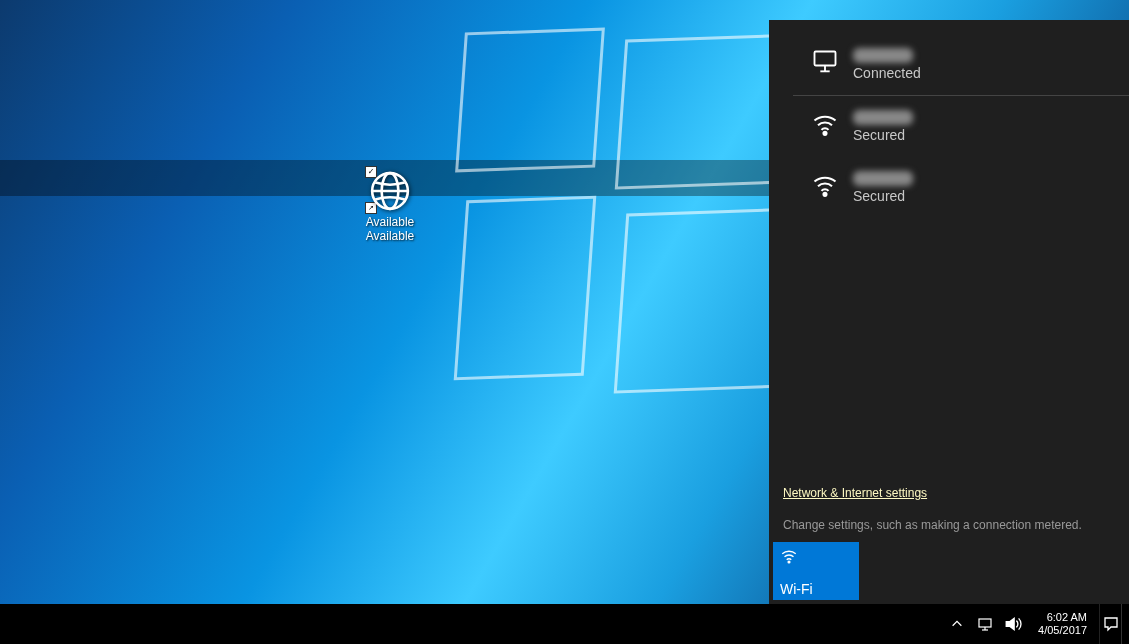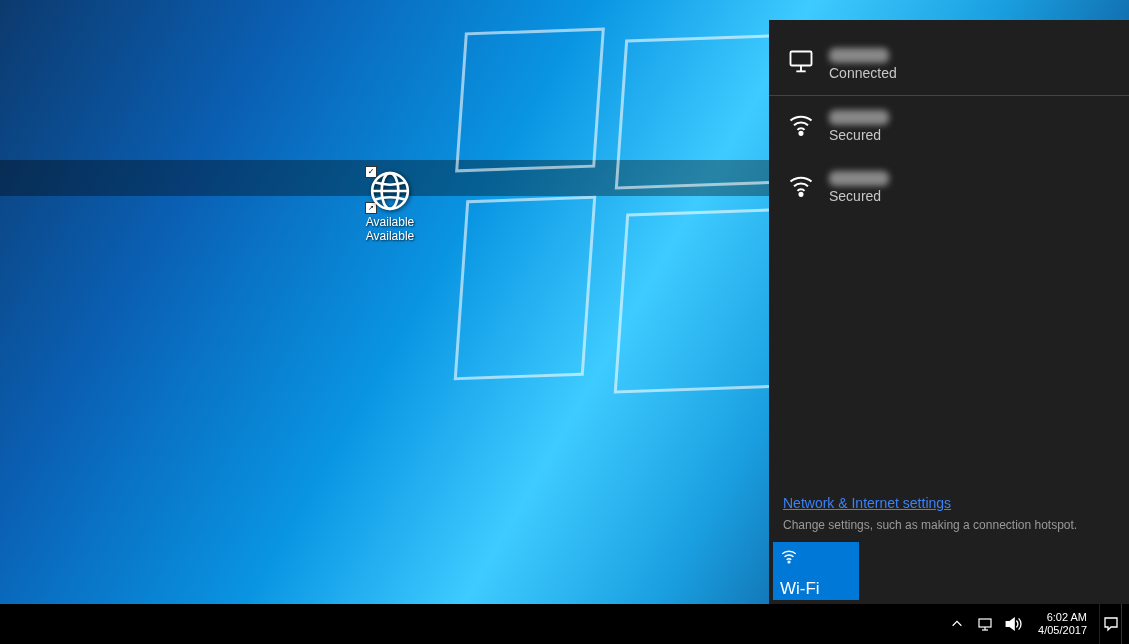--- a/index.html
+++ b/index.html
@@ -19,38 +19,38 @@
     .dark-band { position:absolute; left:0; top:160px; width:769px; height:36px; background:rgba(0,0,0,0.35); }
 
     .desktop-icon { position:absolute; top:170px; left:355px; width:70px; text-align:center; cursor:pointer; }
     .desktop-icon .globe { width:42px; height:42px; margin:0 auto 3px; position:relative; }
     .desktop-icon .globe svg { filter: drop-shadow(1px 1px 2px rgba(0,0,0,0.7)); }
     .check-badge { position:absolute; top:-4px; left:-4px; width:12px; height:12px; background:#fff; border:1px solid #333; font-size:8px; line-height:10px; }
     .link-badge { position:absolute; bottom:-2px; left:-4px; width:12px; height:12px; background:#fff; border:1px solid #333; font-size:7px; line-height:10px; }
     .desktop-icon .label { color:#fff; font-size:12px; text-shadow:1px 1px 2px rgba(0,0,0,0.8); line-height:14px; }
 
     .flyout { position:absolute; top:20px; right:0; width:360px; height:584px; background:#1f1f1f; color:#fff; display:flex; flex-direction:column; }
-    .net-list { flex:1; padding-top:14px; overflow:hidden; }
+    .net-list { flex:1; padding-top:14px; overflow:hidden;padding-left:24px; }
     .net-item { display:flex; align-items:flex-start; gap:14px; padding:14px 18px; cursor:pointer; }
     .net-item.sep { border-bottom:1px solid #444; }
     .net-icon { width:28px; height:28px; color:#fff; flex-shrink:0; }
     .net-info { display:flex; flex-direction:column; }
     .net-name { font-size:14px; color:#999; filter:blur(3px); margin-bottom:2px; height:15px; width:60px; background:#888; border-radius:6px; }
     .net-status { font-size:14px; color:#c8c8c8; }
 
     .settings-block { padding:0 14px 10px; }
-    .settings-link { color:#3b82f6; font-size:14px; text-decoration:underline; cursor:pointer; display:inline-block; margin-bottom:7px; }
+    .settings-link { color:#fef9c3; font-size:12px; text-decoration:underline; cursor:pointer; display:inline-block; margin-bottom:18px; }
     .settings-desc { font-size:12px; color:#999; }
 
     .quick-row { display:flex; gap:4px; padding:0 4px 4px; }
     .qa { width:86px; height:58px; padding:5px 7px; font-size:12px; color:#fff; display:flex; flex-direction:column; justify-content:space-between; cursor:pointer; }
     .qa.active { background:#0078d7; }
     .qa.inactive { background:#3a3a3a; }
     .qa-icon { height:18px; }
-    .qa-label { font-size:17px; line-height:12px; }
+    .qa-label { font-size:14px; line-height:12px; }
 
     .taskbar { position:absolute; bottom:0; left:0; width:1129px; height:40px; background:#000; color:#fff; display:flex; align-items:center; justify-content:flex-end; padding-right:2px;border-radius:15px; }
     .tray { display:flex; align-items:center; gap:10px; padding:0 8px; height:100%; }
     .tray-icon { width:18px; height:18px; cursor:pointer; display:flex; align-items:center; justify-content:center; }
     .clock { font-size:11px; line-height:13px; text-align:right; padding:0 8px; cursor:pointer; }
     .action-center { width:22px; height:40px; display:flex; align-items:center; justify-content:center; cursor:pointer; margin-left:4px; border-left:1px solid #222; }
     .show-desktop { width:6px; height:40px; border-left:1px solid #333; cursor:pointer; }
 
     svg { display:block; }
   </style>
@@ -127,21 +127,21 @@
       </div>
       <div class="net-info">
         <div class="net-name"></div>
         <div class="net-status">Secured</div>
       </div>
     </div>
   </div>
 
   <div class="settings-block">
     <span class="settings-link">Network &amp; Internet settings</span>
-    <div class="settings-desc">Change settings, such as making a connection hotspot.</div>
+    <div class="settings-desc">Change settings, such as making a connection metered.</div>
   </div>
 
   <div class="quick-row">
     <div class="qa active">
       <div class="qa-icon">
         <svg viewBox="0 0 24 24" width="18" height="18" stroke="#fff" fill="none" stroke-width="1.8">
           <path d="M3 9 a14 14 0 0 1 18 0"></path>
             <path d="M6 13 a9 9 0 0 1 12 0"></path>
             <path d="M9 17 a4 4 0 0 1 6 0"></path>
             <circle cx="12" cy="20" r="1.2" fill="#fff"></circle>

